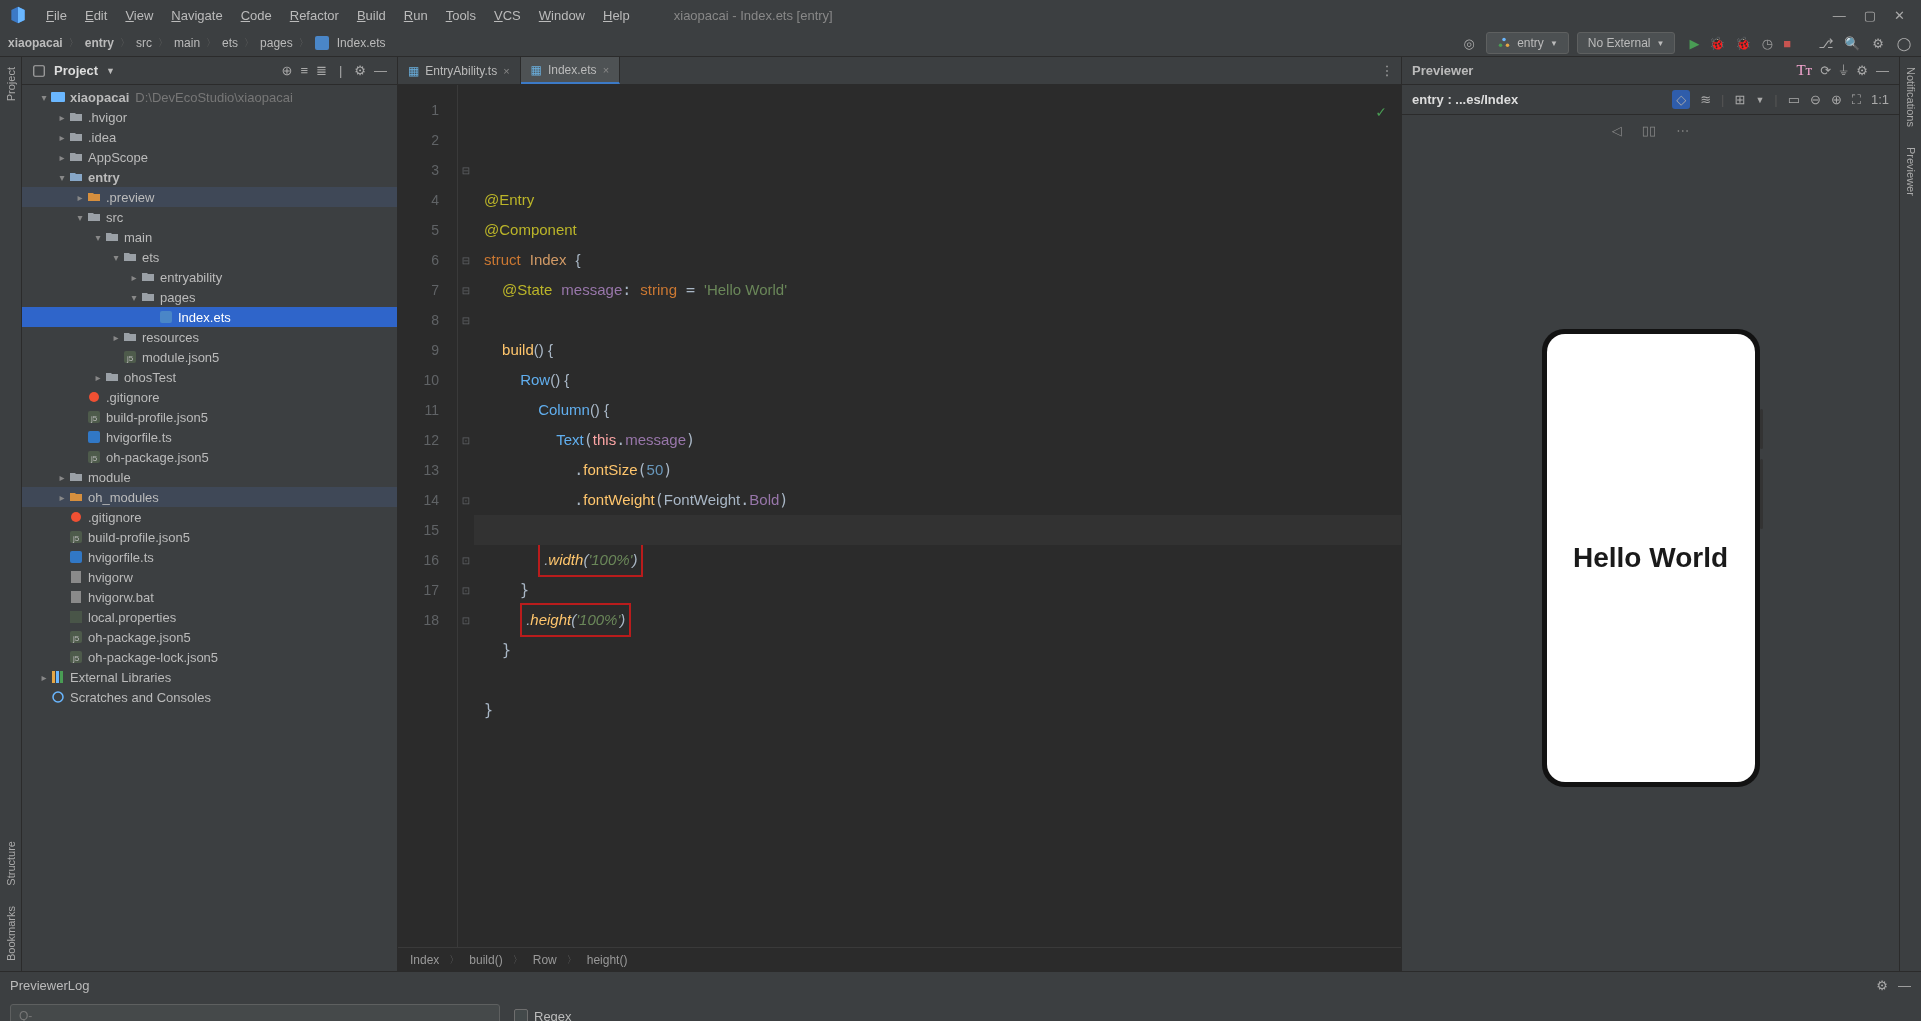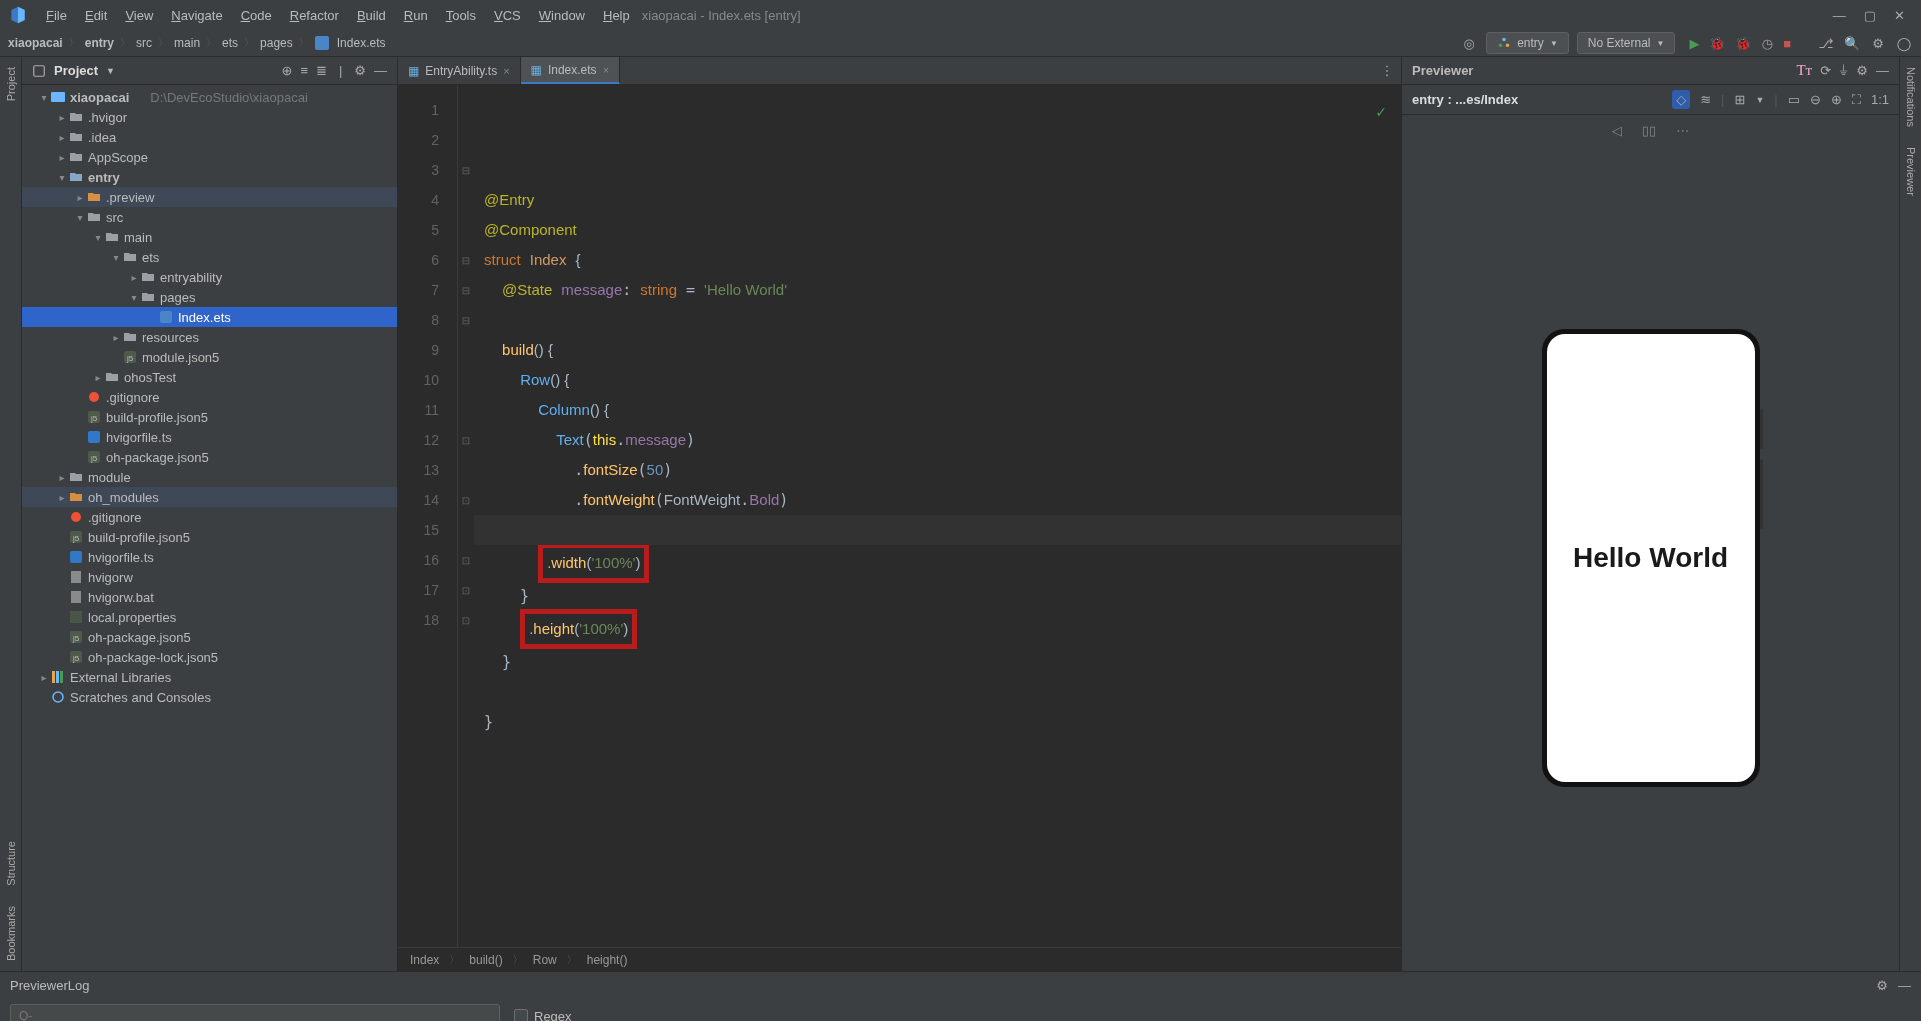--- a/index.html
+++ b/index.html
@@ -4,21 +4,21 @@
 <style>
 * { margin: 0; padding: 0; box-sizing: border-box; font-family: "Segoe UI", sans-serif; }
 body { background: #2b2b2b; color: #bbbbbb; overflow: hidden; width: 1921px; height: 1021px; font-size: 13px; }
 
 
 .titlebar { height: 30px; background: #3c3f41; display: flex; align-items: center; padding: 0 8px; }
 .titlebar .logo { width: 20px; height: 20px; margin-right: 10px; }
 .titlebar .menu { display: flex; gap: 2px; }
 .titlebar .menu-item { padding: 4px 8px; color: #bbbbbb; cursor: pointer; }
 .titlebar .menu-item u { text-decoration: underline; }
-.titlebar .title { flex: 1; text-align: left; color: #888; margin-left: 4px; }
+.titlebar .title { flex: 1; text-align: left; color: #888; margin-left: 36px; }
 .titlebar .win-ctrl { display: flex; gap: 18px; margin-right: 8px; color: #aaa; }
 
 
 .navbar { height: 27px; background: #3c3f41; border-bottom: 1px solid #2b2b2b; display: flex; align-items: center; padding: 0 8px; justify-content: space-between; }
 .breadcrumb { display: flex; align-items: center; gap: 6px; font-size: 12px; }
 .breadcrumb .crumb { color: #bbbbbb; }
 .breadcrumb .sep { color: #666; font-size: 10px; }
 .breadcrumb .file-icon { width: 14px; height: 14px; display: inline-block; background: #4a86c7; border-radius: 2px; vertical-align: middle; margin-right: 2px; }
 .nav-right { display: flex; align-items: center; gap: 8px; }
 .nav-icon { width: 18px; height: 18px; color: #aaa; display: flex; align-items: center; justify-content: center; }
@@ -43,21 +43,21 @@
 .panel-header .sp { flex: 1; }
 .panel-header .hicon { color: #aaa; cursor: pointer; }
 .tree { flex: 1; overflow: auto; font-size: 13px; padding-top: 2px;}
 .tree-row { display: flex; align-items: center; height: 20px; padding-left: 6px; white-space: nowrap; }
 .tree-row .indent { display: inline-block; }
 .tree-row .chev { width: 12px; color: #888; font-size: 10px; display: inline-block; text-align: center; }
 .tree-row .ficon { width: 16px; height: 14px; display: inline-flex; align-items: center; justify-content: center; margin-right: 4px; }
 .tree-row.selected { background: #2f65ca; color: #fff; }
 .tree-row.highlighted { background: #4b6eaf33; }
 .tree-row .label { color: inherit; }
-.tree-row .path-dim { color: #777; margin-left: 21px; }
+.tree-row .path-dim { color: #777; margin-left: 6px; }
 .tree-row .bold { font-weight: bold; }
 
 
 .editor-area { flex: 1; display: flex; flex-direction: column; background: #2b2b2b; min-width: 0; }
 .tabs { height: 28px; background: #3c3f41; display: flex; align-items: stretch; border-bottom: 1px solid #2b2b2b; }
 .tab { display: flex; align-items: center; padding: 0 10px; gap: 6px; border-right: 1px solid #2b2b2b; color: #bbb; font-size: 12px; }
 .tab.active { background: #4e5254; border-bottom: 2px solid #3c7ac7; }
 .tab .close { color: #888; font-size: 11px; }
 .tab .ficon { color: #6aafde; }
 .tab-sp { flex: 1; }
@@ -68,25 +68,25 @@
 .fold-gutter { width: 16px; background: #2b2b2b; padding-top: 10px; }
 .fold-gutter .fm { height: 30px; display: flex; align-items: center; justify-content: center; color: #606366; font-size: 10px; }
 .code { flex: 1; padding: 10px 0 0 10px; font-family: "Consolas", monospace; font-size: 15px; line-height: 30px; white-space: pre; color: #a9b7c6; position: relative; }
 .status-dot { position: absolute; top: 12px; right: 14px; color: #499c54; font-size: 14px; }
 .kw { color: #cc7832; }
 .anno { color: #bbb529; }
 .type { color: #a9b7c6; }
 .fname { color: #ffc66d; }
 .str { color: #6a8759; }
 .num { color: #6897bb; }
-.this { color: #fde047; }
+.this { color: #fca5a5; }
 .prop { color: #9876aa; }
 .call { color: #61afef; }
 .classname { color: #d19a66; }
-.red-box { border: 5px solid #b91c1c; padding: 0 4px; display: inline-block; margin: -2px 0; }
+.red-box { border: 2px solid #b91c1c; padding: 0 4px; display: inline-block; margin: -2px 0; font-style: italic; }
 .current-line-bg { position: absolute; left: 0; right: 0; height: 30px; background: #323232; z-index: 0; }
 .breadcrumb-editor { height: 24px; border-top: 1px solid #3a3a3a; display: flex; align-items: center; padding: 0 12px; gap: 10px; font-size: 12px; color: #999; }
 .breadcrumb-editor .sep { color: #666; font-size: 10px; }
 
 
 .preview-panel { width: 498px; background: #3c3f41; border-left: 1px solid #2b2b2b; display: flex; flex-direction: column; }
 .prev-header { height: 28px; display: flex; align-items: center; padding: 0 10px; border-bottom: 1px solid #2b2b2b; gap: 8px; }
 .prev-header .title { font-weight: bold; }
 .prev-header .sp { flex: 1; }
 .prev-toolbar { height: 30px; display: flex; align-items: center; padding: 0 10px; gap: 10px; border-bottom: 1px solid #2b2b2b; }

